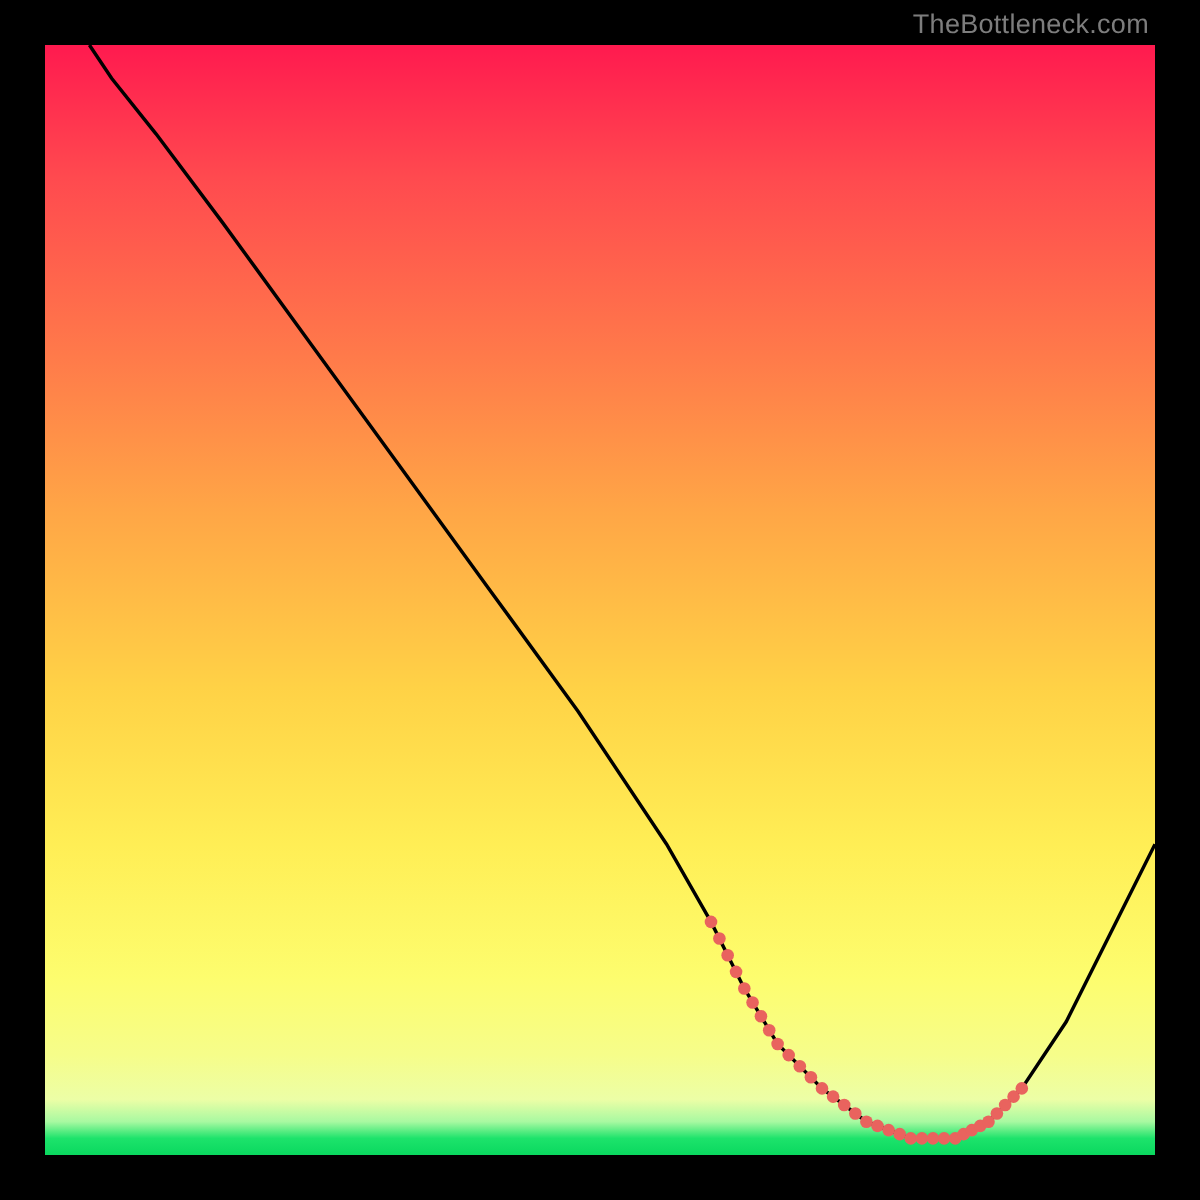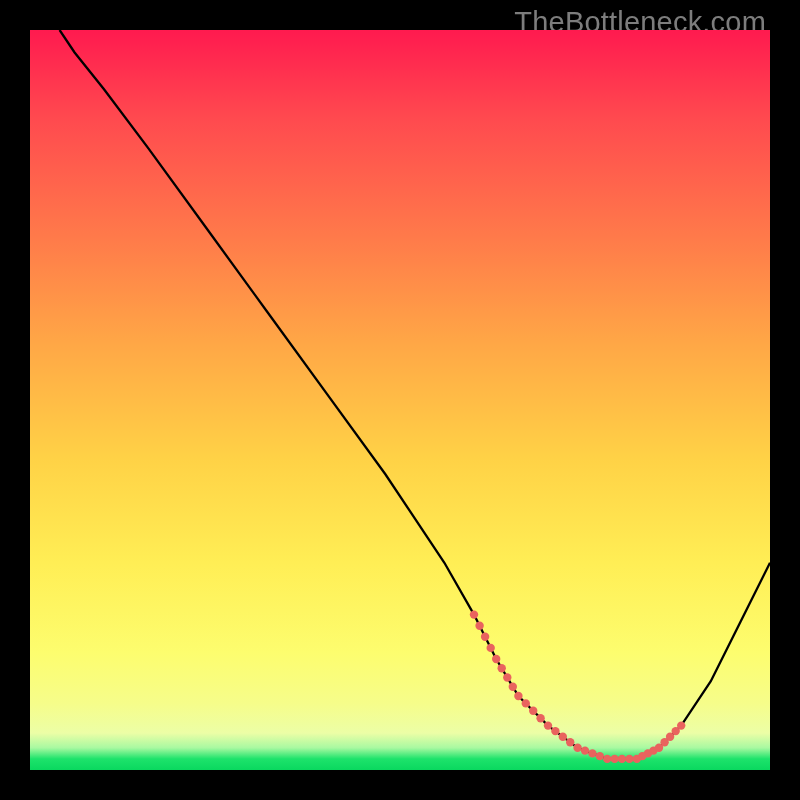--- a/index.html
+++ b/index.html
@@ -42,21 +42,21 @@
       #a8f9a1 97%,
       #1de36b 98.5%,
       #0ad85f 100%
     );
   }
   .watermark {
     position: absolute;
     top: 6px;
     right: 34px;
     color: #7d7d7d;
-    font-size: 29px;
+    font-size: 18px;
     letter-spacing: 0.2px;
     font-weight: 400;
     user-select: none;
   }
   svg.curve {
     position: absolute;
     inset: 0;
   }
 </style>
 </head>

